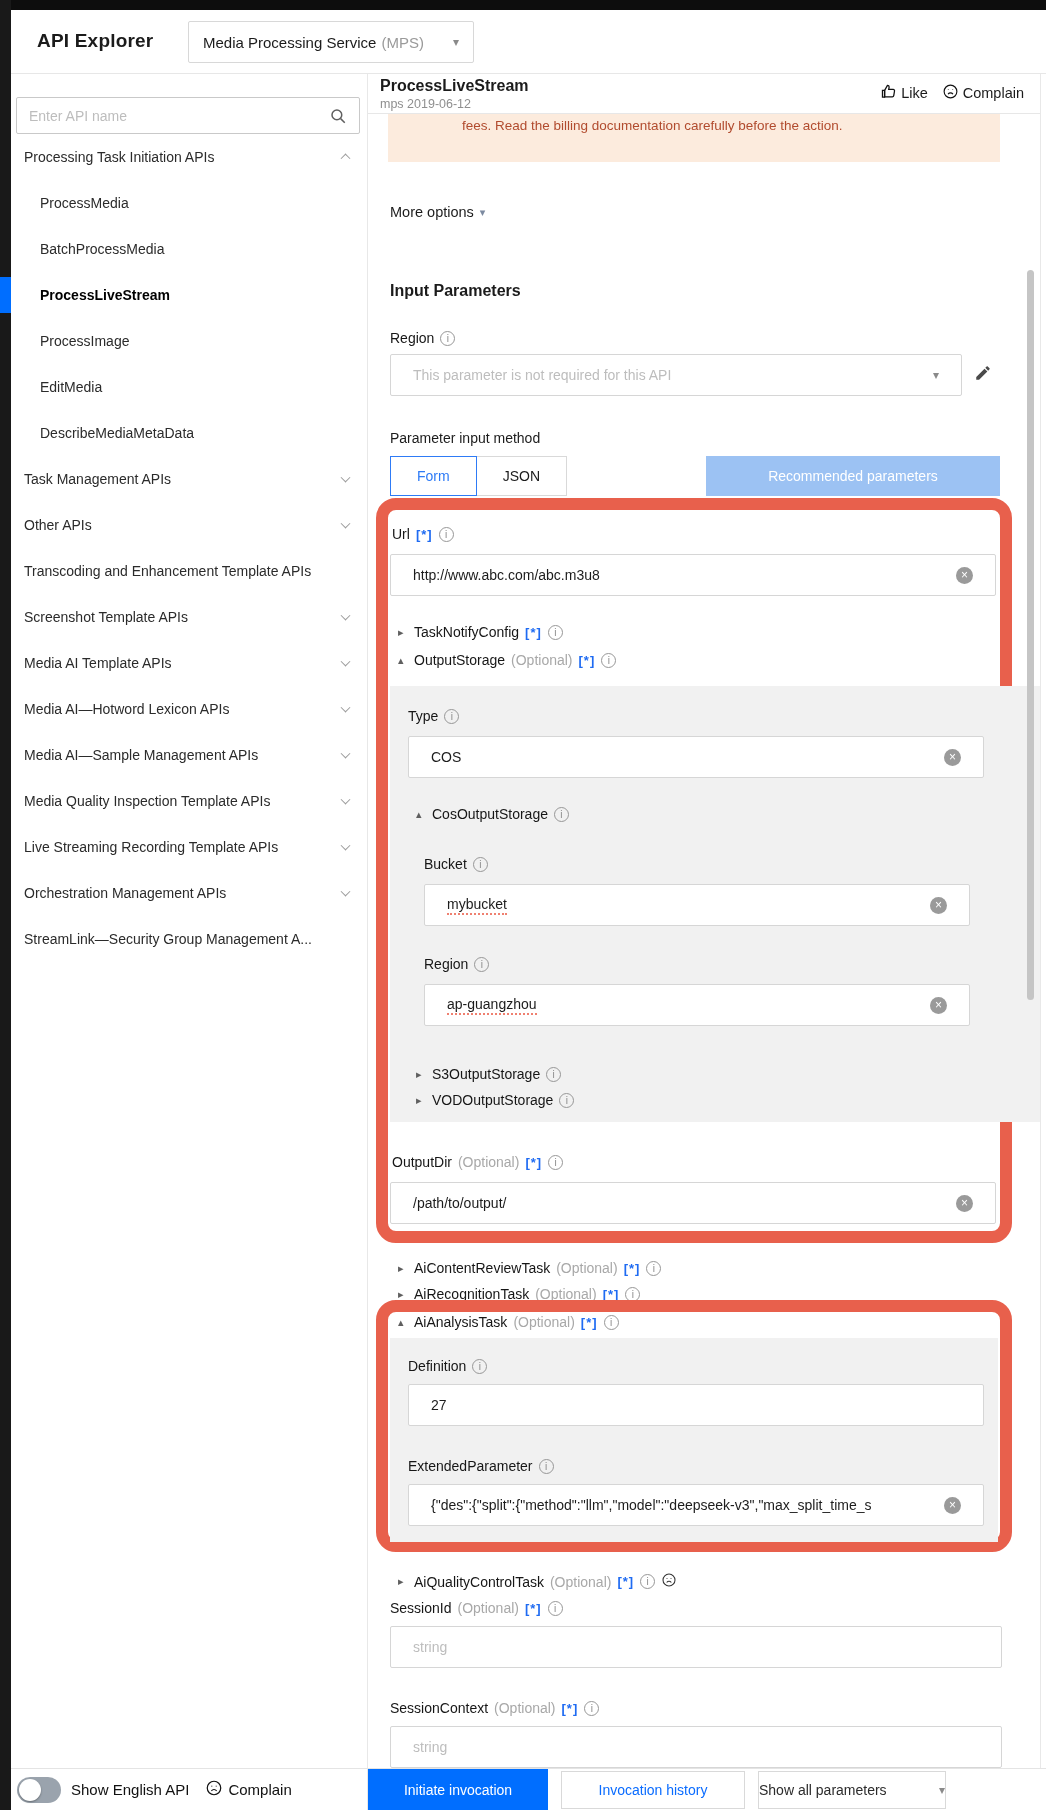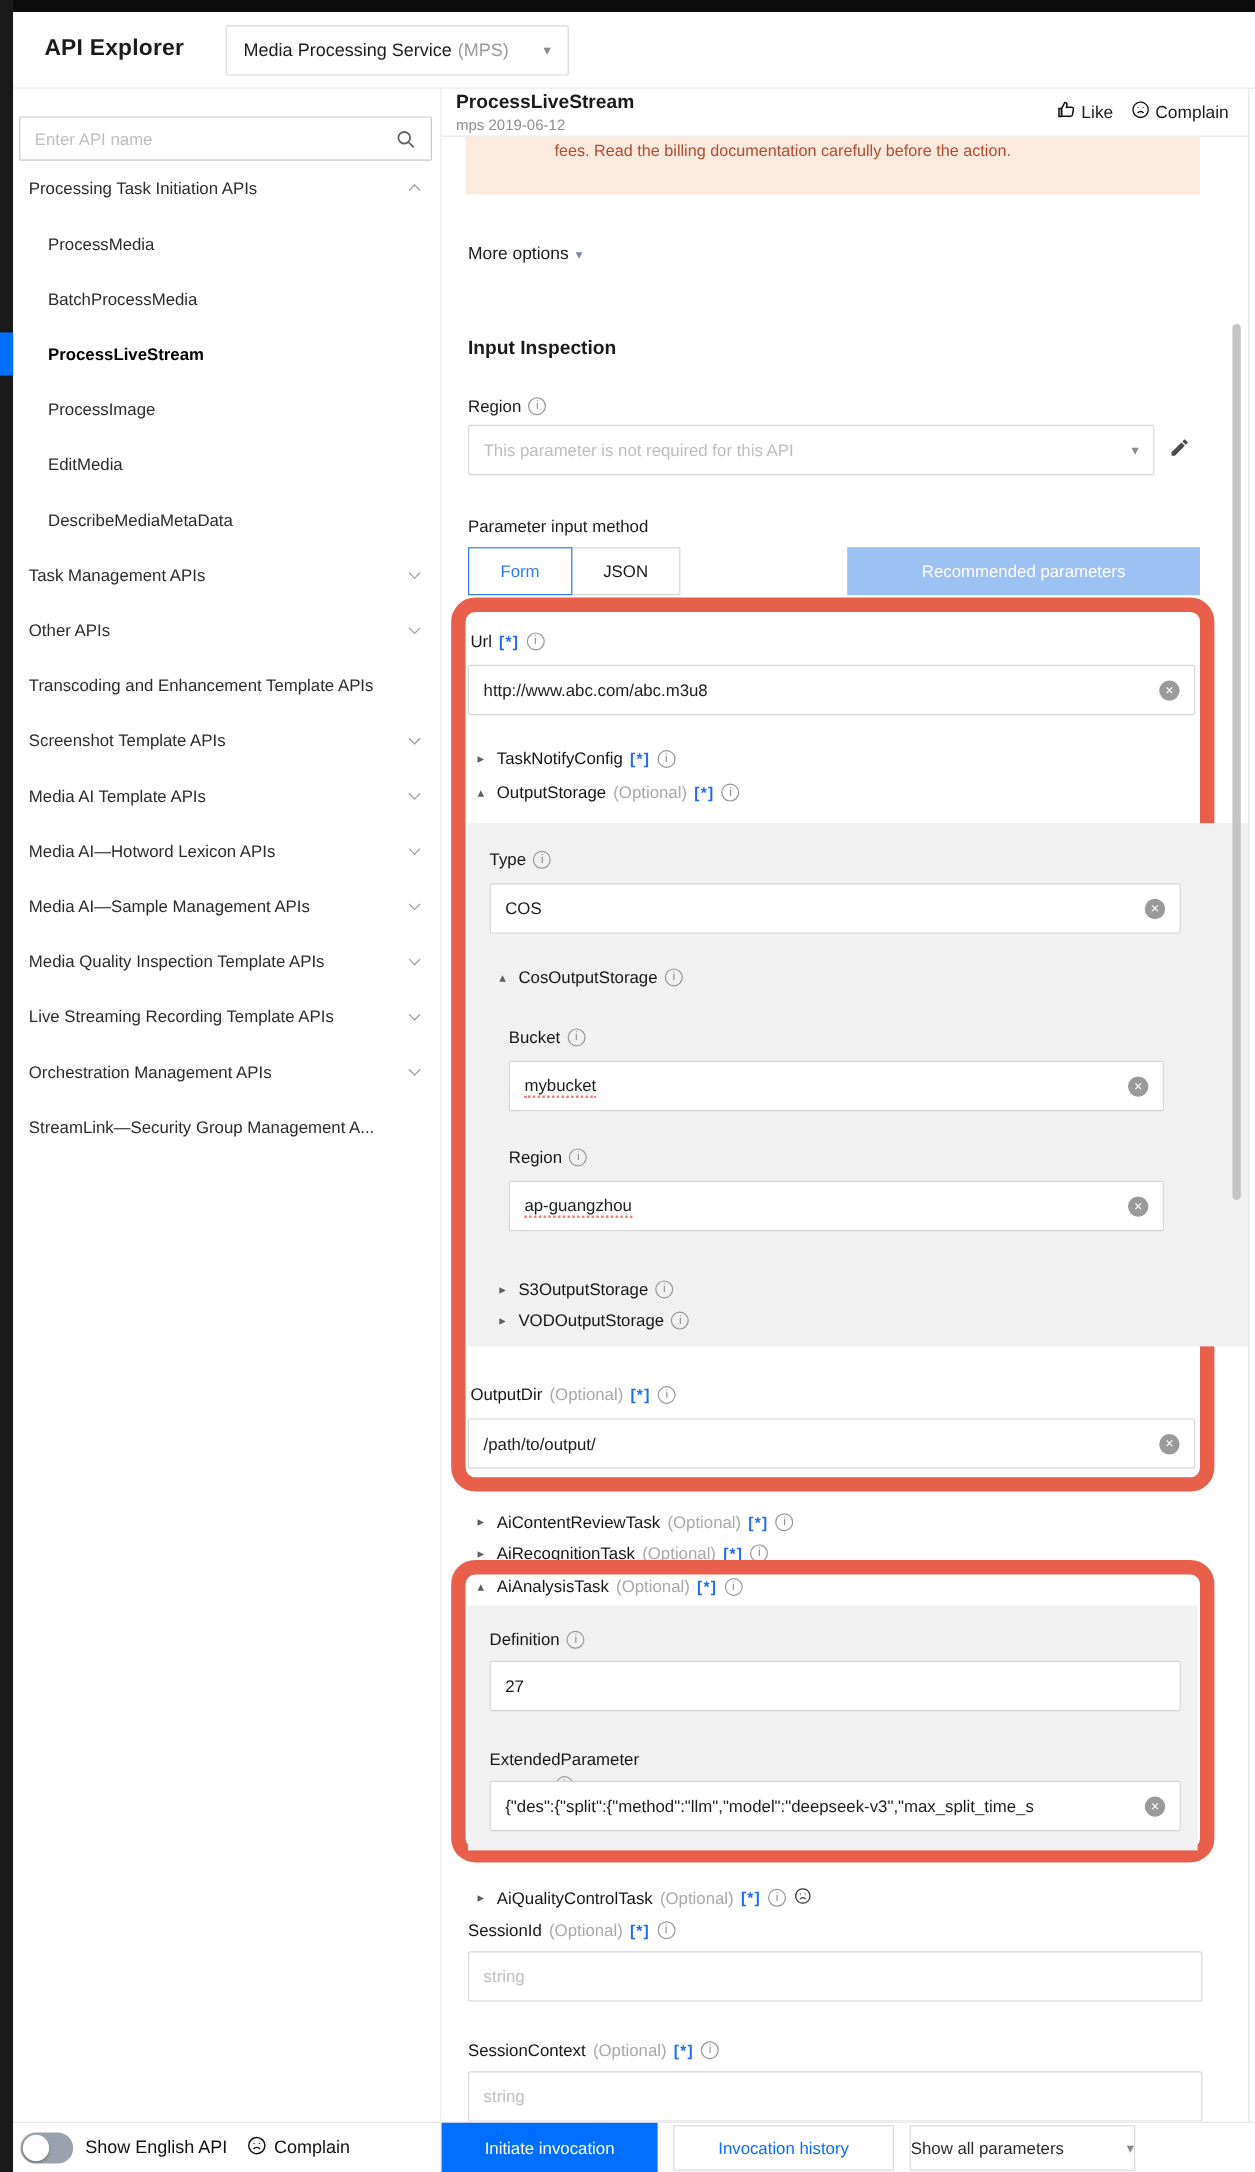--- a/index.html
+++ b/index.html
@@ -56,21 +56,21 @@
   .more-caret { color:#7c8aa0; font-size:11px; font-family:"DejaVu Sans",sans-serif; }
 
   .section-title { position:absolute; left:22px; top:168px; font-size:16px; font-weight:bold; }
 
   .label-row { display:flex; align-items:center; gap:6px; font-size:14px; color:#161616; }
   .opt { color:#a8a8a8; }
   .req { color:#1f6bf2; font-weight:bold; font-size:13px; letter-spacing:1px; }
   .i-icon { width:15px; height:15px; border:1px solid #979797; border-radius:50%; color:#8a8a8a; font-size:10px; line-height:13px; text-align:center; flex:0 0 auto; display:inline-block; }
   .tri { color:#5f5f5f; font-size:11px; font-family:"DejaVu Sans",sans-serif; width:10px; }
 
-  .fake-input { border:1px solid #d6d6d6; border-radius:2px; background:#fff; height:42px; display:flex; align-items:center; padding:0 12px; font-size:14px; color:#1c1c1c; }
+  .fake-input { border:1px solid #d6d6d6; border-radius:2px; background:#fff; height:42px; display:flex; align-items:center; padding:0 22px; font-size:14px; color:#1c1c1c; }
   .fake-input .ph { color:#bdbdbd; }
   .clear-btn { margin-left:auto; width:17px; height:17px; border-radius:50%; background:#9a9a9a; color:#fff; font-size:12px; line-height:16px; text-align:center; cursor:pointer; flex:0 0 auto; }
   .misspell { border-bottom:2px dotted #ef8070; padding-bottom:1px; }
 
   .region-label { position:absolute; left:22px; top:216px; }
   .region-select { position:absolute; left:22px; top:240px; width:572px; }
   .region-pencil { position:absolute; left:606px; top:250px; cursor:pointer; }
 
   .pim-label { position:absolute; left:22px; top:316px; font-size:14px; }
   .tabs { position:absolute; left:22px; top:342px; display:flex; }
@@ -219,21 +219,21 @@
 
     <div class="notice">
       <div class="notice-text">fees. Read the billing documentation carefully before the action.</div>
     </div>
 
     <div class="more-options">
       <span>More options</span>
       <span class="more-caret">▾</span>
     </div>
 
-    <div class="section-title">Input Inspection</div>
+    <div class="section-title">Input Parameters</div>
 
     <div class="label-row region-label">
       <span>Region</span>
       <span class="i-icon">i</span>
     </div>
     <div class="fake-input region-select">
       <span class="ph">This parameter is not required for this API</span>
       <span class="select-caret" style="margin-left:auto">▾</span>
     </div>
     <span class="region-pencil">
@@ -359,21 +359,21 @@
           <span class="i-icon">i</span>
         </div>
         <div class="gray-panel" style="left:2px; top:26px; width:608px; height:204px;">
           <div class="label-row abs" style="left:18px; top:20px;">
             <span>Definition</span>
             <span class="i-icon">i</span>
           </div>
           <div class="fake-input abs" style="left:18px; top:46px; width:576px;">
             <span>27</span>
           </div>
-          <div class="label-row abs" style="left:18px; top:120px;flex-direction:column;">
+          <div class="label-row abs" style="left:18px; top:120px;">
             <span>ExtendedParameter</span>
             <span class="i-icon">i</span>
           </div>
           <div class="fake-input abs" style="left:18px; top:146px; width:576px;">
             <span style="white-space:nowrap; overflow:hidden;"><span>{"</span><span class="misspell">des</span><span>":{"split":{"method":"llm","model":"</span><span class="misspell">deepseek-v3</span><span>","max_split_time_s</span></span>
             <span class="clear-btn">×</span>
           </div>
         </div>
       </div>
     </div>

